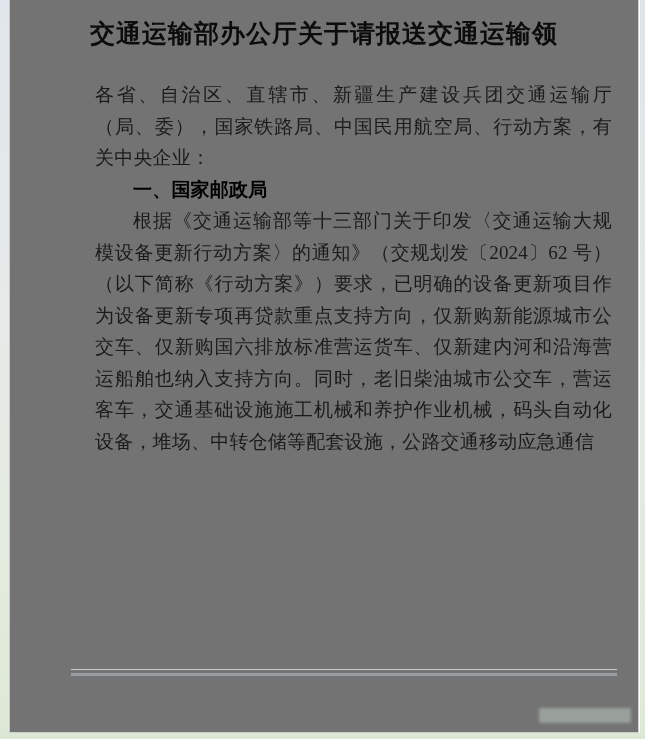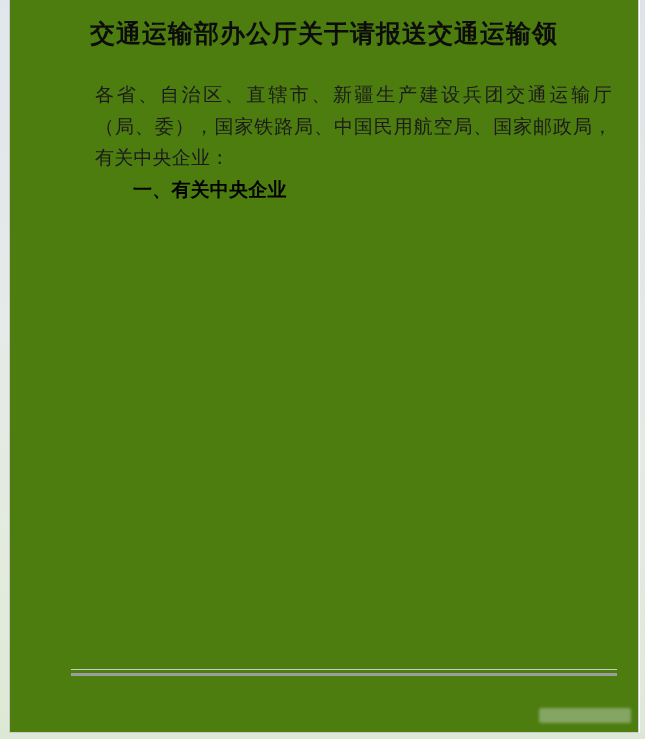--- a/index.html
+++ b/index.html
@@ -31,21 +31,21 @@
     position: absolute;
     left: 0; bottom: 0;
     width: 645px; height: 6px;
     background: #dce7d5;
   }
   
   .page {
     position: absolute;
     left: 9px; top: 0;
     width: 630px; height: 733px;
-    background: #4d7c0f;
+    background: #737373;
     border-left: 1px solid #c6cacd;
     border-right: 1px solid #ccd1d3;
     border-bottom: 1px solid #c9cfc9;
     box-sizing: border-box;
     overflow: hidden;
   }
   .doc-title {
     margin: 17px 10px 0 10px;
     text-align: center;
     font-size: 25px;
@@ -104,20 +104,21 @@
 
 <div class="edge-left"></div>
 <div class="edge-right"></div>
 <div class="edge-bottom"></div>
 
 <div class="page">
 
   <h1 class="doc-title"><span>交通运输部办公厅关于请报送交通运输领</span><br></h1>
 
   <div class="doc-content">
-    <p class="para-plain">各省、自治区、直辖市、新疆生产建设兵团交通运输厅（局、委），国家铁路局、中国民用航空局、国家邮政局，有关中央企业：</p>
-    <p class="para-heading">一、有关中央企业</p>
+    <p class="para-plain">各省、自治区、直辖市、新疆生产建设兵团交通运输厅（局、委），国家铁路局、中国民用航空局、行动方案，有关中央企业：</p>
+    <p class="para-heading">一、国家邮政局</p>
+    <p class="para-indent">根据《交通运输部等十三部门关于印发〈交通运输大规模设备更新行动方案〉的通知》（交规划发〔2024〕62 号）（以下简称《行动方案》）要求，已明确的设备更新项目作为设备更新专项再贷款重点支持方向，仅新购新能源城市公交车、仅新购国六排放标准营运货车、仅新建内河和沿海营运船舶也纳入支持方向。同时，老旧柴油城市公交车，营运客车，交通基础设施施工机械和养护作业机械，码头自动化设备，堆场、中转仓储等配套设施，公路交通移动应急通信</p>
   </div>
 
   <div class="double-rule"></div>
   <div class="watermark"></div>
 
 </div>
 
 </body></html>

